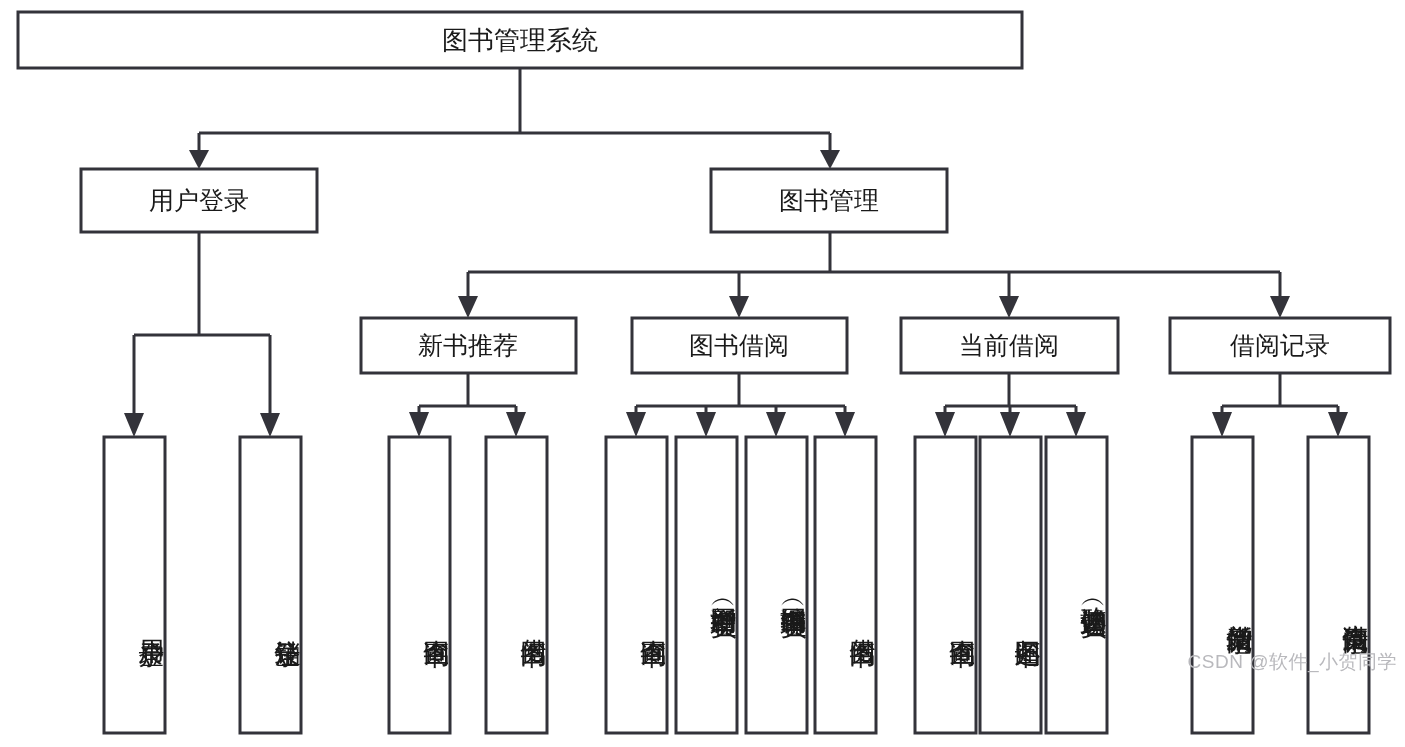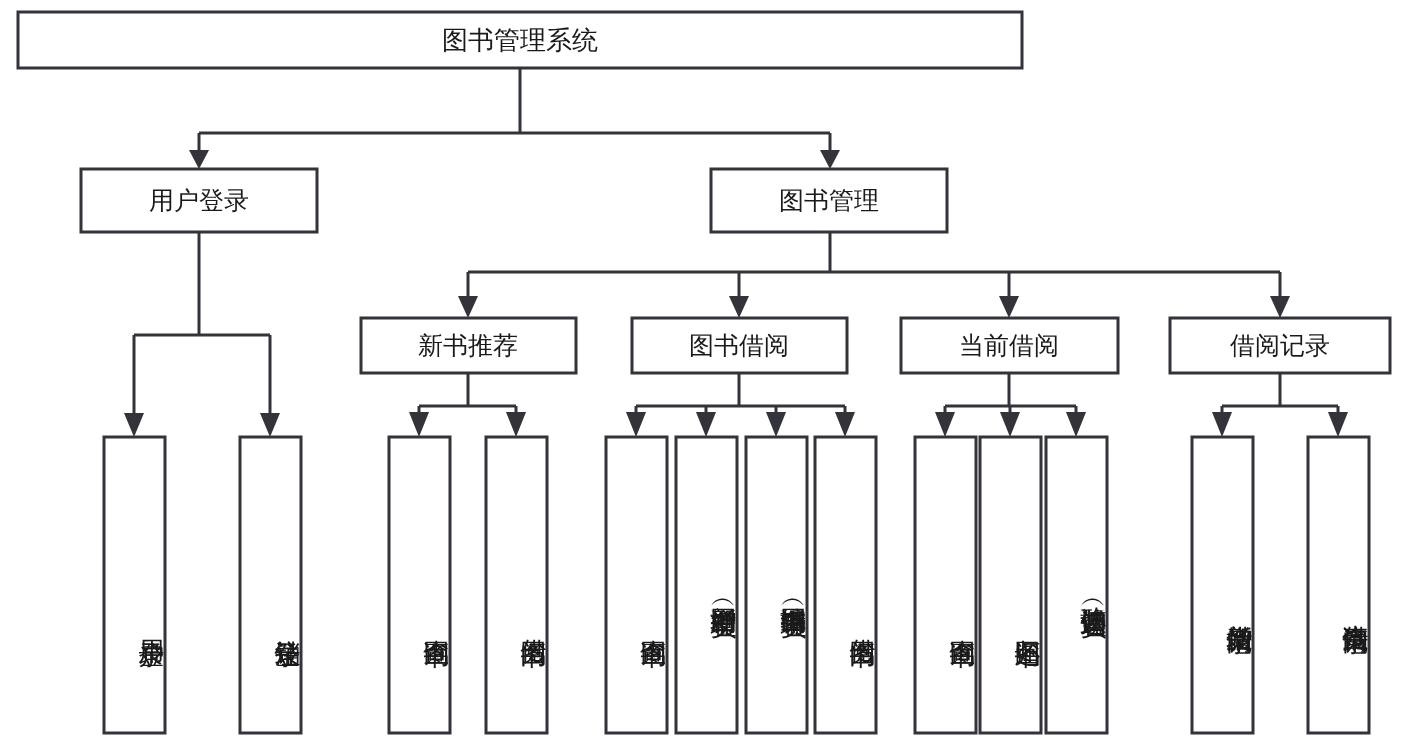--- a/index.html
+++ b/index.html
@@ -208,14 +208,15 @@
   <div class="vlabel" style="left:746px; top:437px; width:61px; height:296px; padding-top:10px; box-sizing:border-box;">编辑图书（管理员）</div>
   <div class="vlabel" style="left:815px; top:437px; width:61px; height:296px; padding-top:72px; box-sizing:border-box;">借阅图书</div>
 
   <div class="vlabel" style="left:915px; top:437px; width:61px; height:296px; padding-top:72px; box-sizing:border-box;">查询图书</div>
   <div class="vlabel" style="left:980px; top:437px; width:61px; height:296px; padding-top:72px; box-sizing:border-box;">归还图书</div>
   <div class="vlabel" style="left:1046px; top:437px; width:61px; height:296px; padding-top:10px; box-sizing:border-box;">确认归还（管理员）</div>
 
   <div class="vlabel" style="left:1192px; top:437px; width:61px; height:296px; padding-top:44px; box-sizing:border-box;">新增借阅记录</div>
   <div class="vlabel" style="left:1308px; top:437px; width:61px; height:296px; padding-top:44px; box-sizing:border-box;">查询借阅记录</div>
 
+  <div class="watermark">CSDN @软件_小贺同学</div>
 
 </div>
 
 </body></html>

